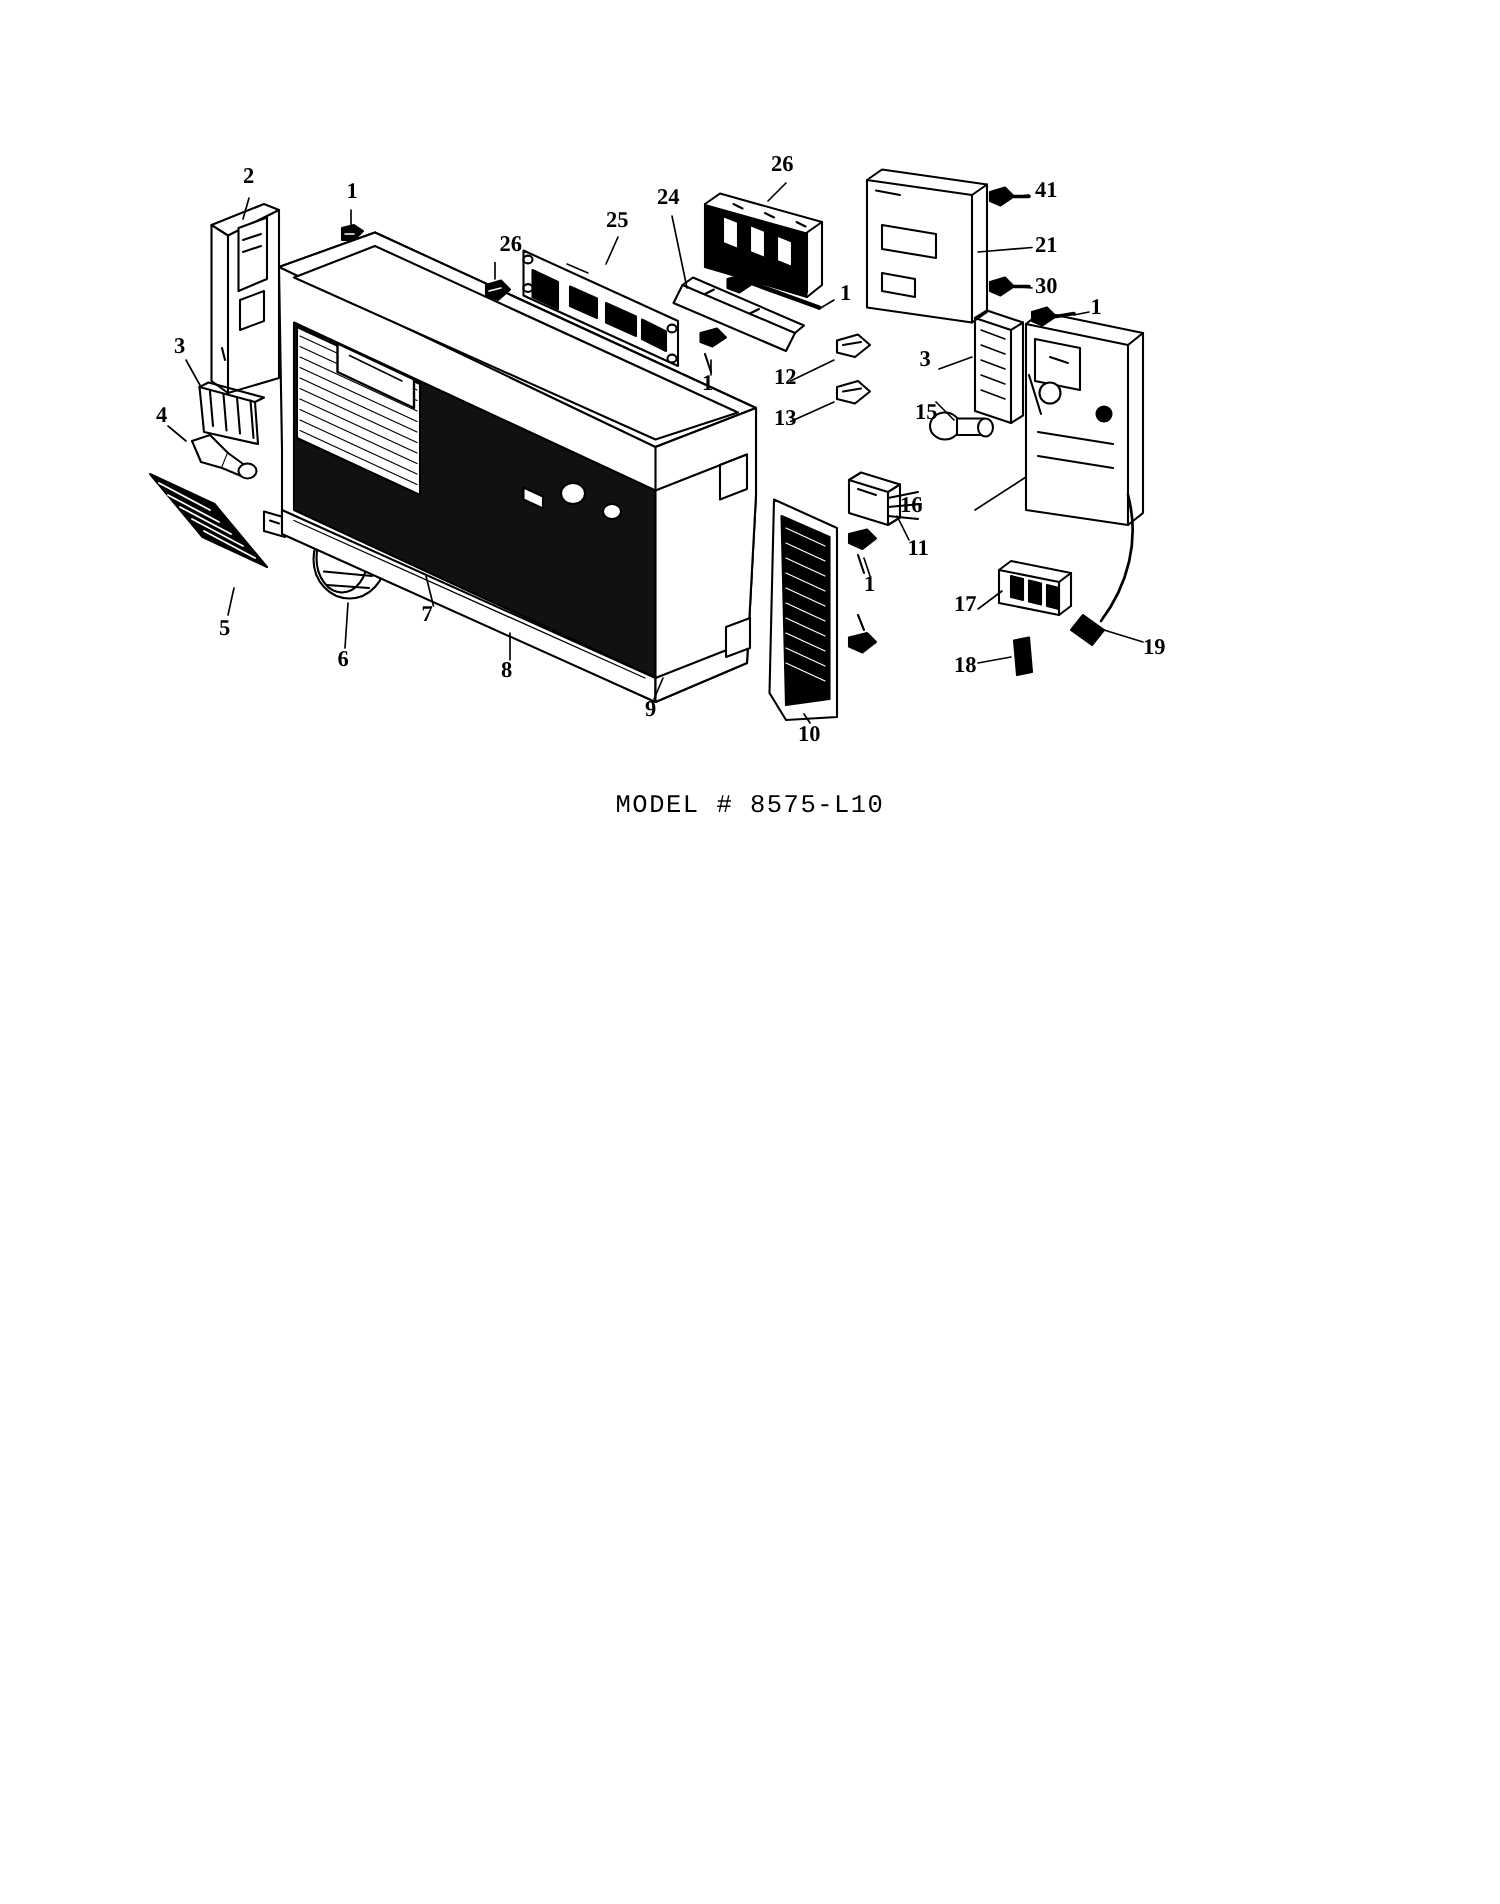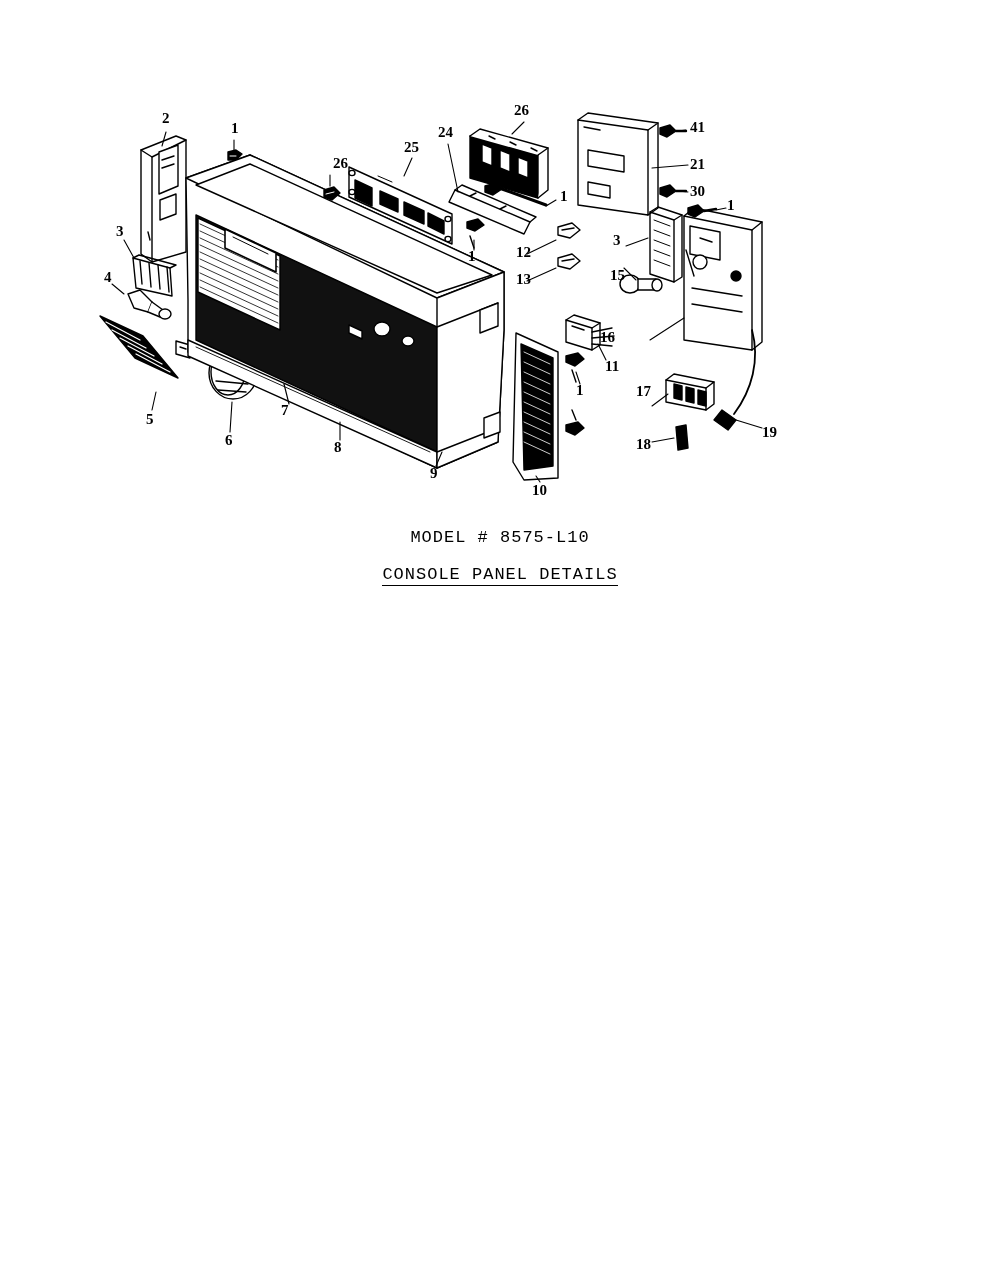--- a/index.html
+++ b/index.html
@@ -381,25 +381,24 @@
   <div class="callout" style="left:613px;top:233px;">3</div>
   <div class="callout" style="left:516px;top:245px;">12</div>
   <div class="callout" style="left:468px;top:249px;">1</div>
   <div class="callout" style="left:610px;top:268px;">15</div>
   <div class="callout" style="left:104px;top:270px;">4</div>
   <div class="callout" style="left:516px;top:272px;">13</div>
   <div class="callout" style="left:600px;top:330px;">16</div>
   <div class="callout" style="left:605px;top:359px;">11</div>
   <div class="callout" style="left:281px;top:403px;">7</div>
   <div class="callout" style="left:576px;top:383px;">1</div>
-  <div class="callout" style="left:636px;top:384px;">17</div>
+  <div class="callout" style="left:636px;top:396px;">17</div>
   <div class="callout" style="left:146px;top:412px;">5</div>
   <div class="callout" style="left:225px;top:433px;">6</div>
   <div class="callout" style="left:334px;top:440px;">8</div>
   <div class="callout" style="left:636px;top:437px;">18</div>
   <div class="callout" style="left:762px;top:425px;">19</div>
   <div class="callout" style="left:430px;top:466px;">9</div>
   <div class="callout" style="left:532px;top:483px;">10</div>
 
   <div id="caption-model">MODEL # 8575-L10</div>
-  <div id="caption-title"><span>CONSOLE PANEL DETAILS</span></div>
 
 </div>
 
 </body></html>

